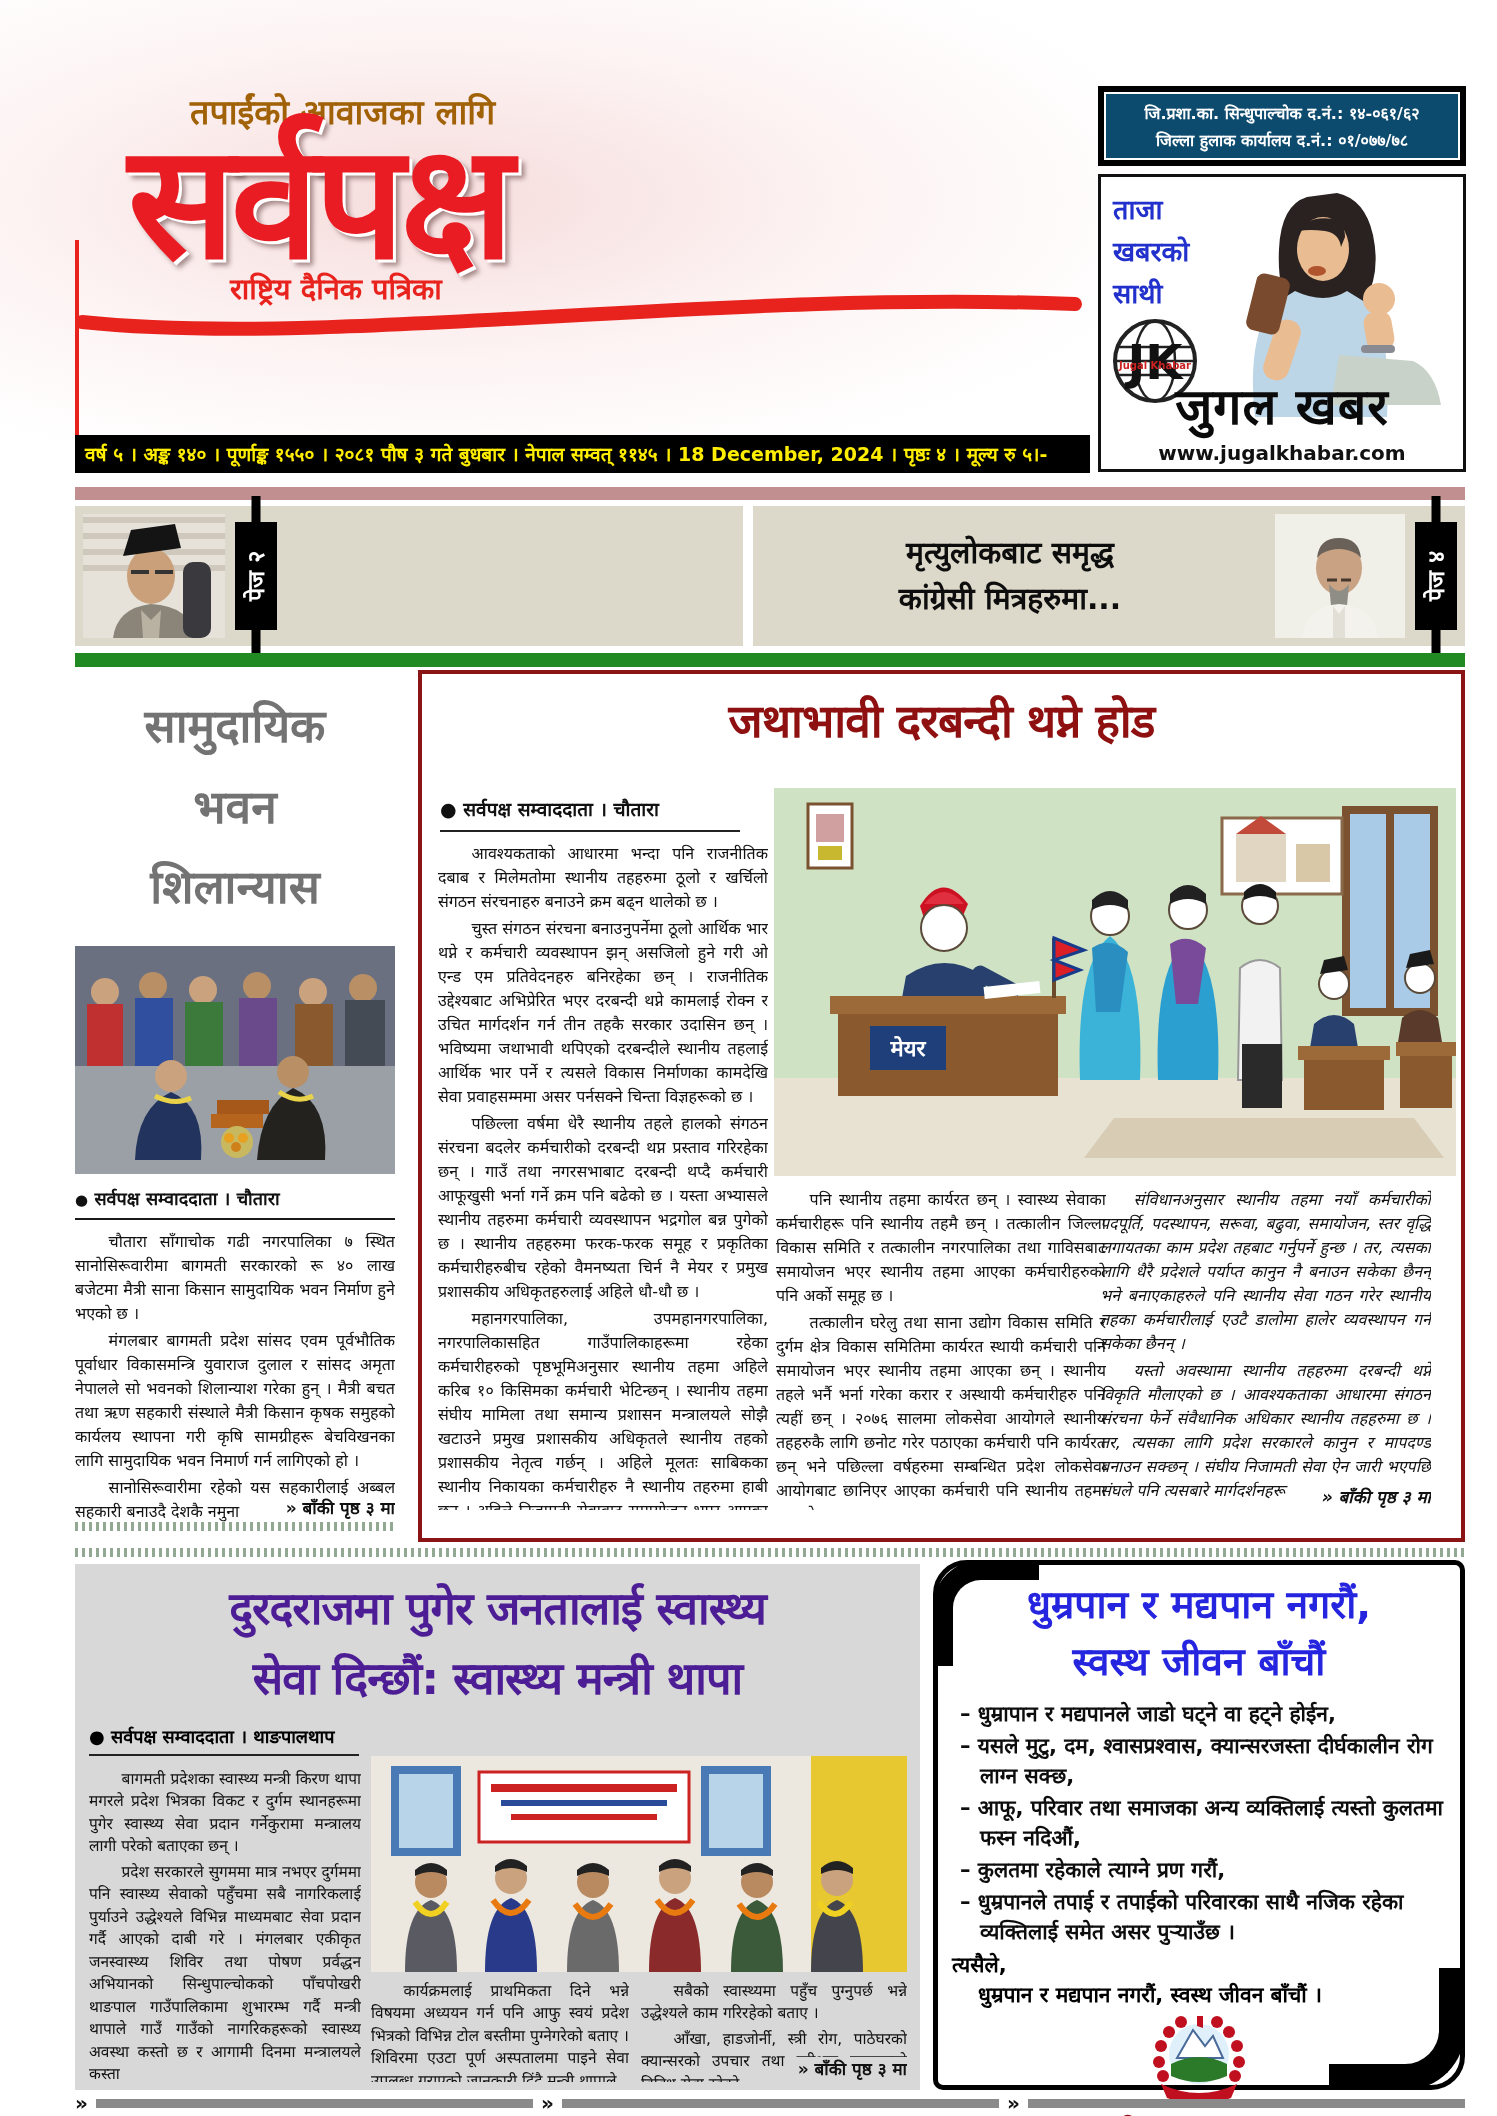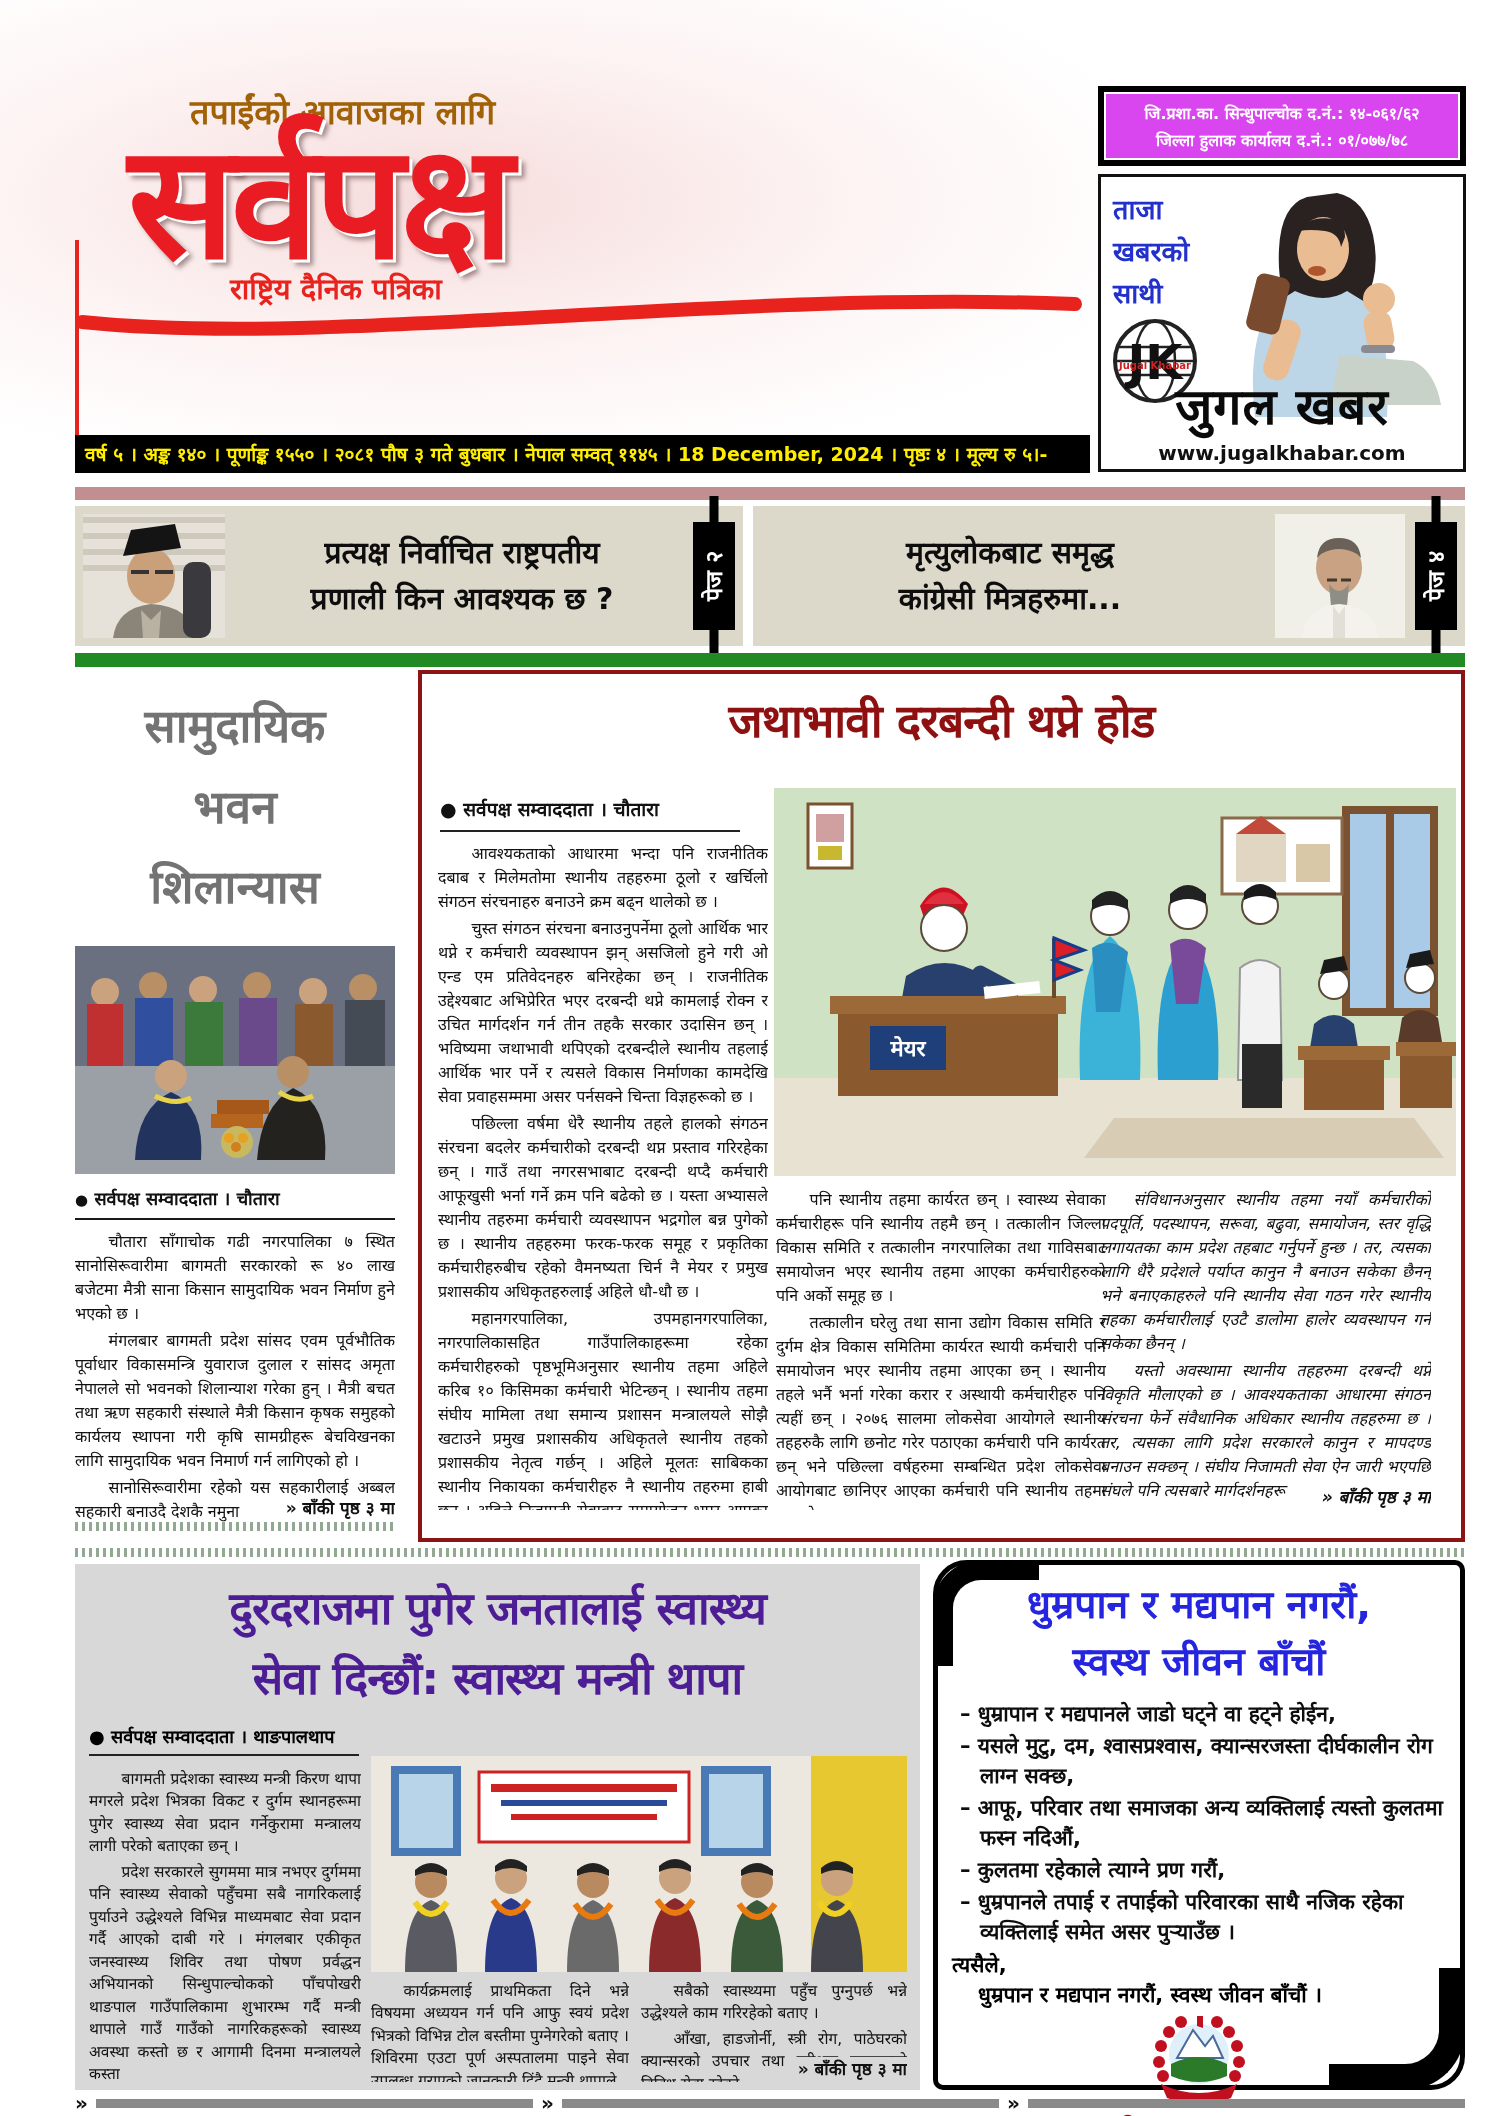--- a/index.html
+++ b/index.html
@@ -10,21 +10,21 @@
   .mast-bg { position:absolute; left:0; top:0; width:1497px; height:475px;
     background: radial-gradient(ellipse 760px 280px at 430px 200px, #f6dcdc 0%, #fdf3f3 55%, #ffffff 100%); }
   .red-edge { position:absolute; left:75px; top:240px; width:4px; height:196px; background:#e8231e; }
   .tagline { position:absolute; left:190px; top:88px; font-size:34px; font-weight:bold; color:#a16207; }
   .mast-title { position:absolute; left:128px; top:108px; font-size:158px; line-height:1.2; font-weight:bold; color:#ea1c23;
     text-shadow: 3px 3px 0 #ffffff, 6px 6px 5px rgba(60,20,20,.45); letter-spacing:-4px; }
   .swoosh { position:absolute; left:70px; top:230px; }
   .mast-sub { position:absolute; left:230px; top:268px; width:540px; text-align:left; font-size:29px; font-weight:bold; color:#e8231e; }
 
   .regbox { position:absolute; left:1098px; top:86px; width:368px; height:80px; background:#000; border:2px solid #000; padding:4px; }
-  .regbox-inner { width:100%; height:100%; background:#d946ef; border:2px solid #fff; color:#fff; text-align:center;
+  .regbox-inner { width:100%; height:100%; background:#0c4a6e; border:2px solid #fff; color:#fff; text-align:center;
     font-size:16px; font-weight:bold; display:flex; flex-direction:column; justify-content:center; gap:5px; }
 
   .promo { position:absolute; left:1098px; top:174px; width:368px; height:298px; background:#fff; border:3px solid #111; }
   .promo-slogan { position:absolute; left:12px; top:12px; width:120px; color:#2230cc; font-size:27px; font-weight:bold; line-height:1.55; }
   .promo-logo { position:absolute; left:8px; top:140px; }
   .promo-woman { position:absolute; right:4px; top:2px; }
   .promo-brand { position:absolute; left:0; bottom:30px; width:100%; text-align:center; font-size:50px; font-weight:bold; color:#0a0a0a; letter-spacing:1px; }
   .promo-web { position:absolute; left:0; bottom:4px; width:100%; text-align:center; font-size:20px; font-weight:bold; color:#111; }
 
   .datebar { position:absolute; left:75px; top:435px; width:1015px; height:38px; background:#000; color:#ffee00;
@@ -164,24 +164,20 @@
     <svg class="tphoto" width="142" height="124" viewBox="0 0 142 124">
       <rect width="142" height="124" fill="#e6e2da"></rect>
       <path d="M 0 6 H 142 M 0 22 H 142 M 0 38 H 142 M 0 54 H 142" stroke="#cfc9bd" stroke-width="6"></path>
       <ellipse cx="68" cy="62" rx="24" ry="28" fill="#c9a079"></ellipse>
       <polygon points="40,42 98,34 92,10 48,16" fill="#141414"></polygon>
       <path d="M 48 58 h 18 m 6 0 h 18" stroke="#333" stroke-width="4"></path>
       <path d="M 30 124 q 4 -30 38 -34 q 40 2 44 34 z" fill="#8a8578"></path>
       <path d="M 58 96 l 10 10 l 10 -10 l -2 28 l -16 0 z" fill="#b9b2a2"></path>
       <rect x="100" y="48" width="28" height="76" rx="10" fill="#3a3a3e"></rect>
     </svg>
-    <div class="teaser-headline">
-      <div>प्रत्यक्ष निर्वाचित राष्ट्रपतीय</div>
-      <div>प्रणाली किन आवश्यक छ ?</div>
-    </div>
     <div class="ptab">
       <div class="ptab-box">पेज २</div>
     </div>
   </div>
 
   <div class="teaser teaser-right">
     <div class="teaser-headline">
       <div>मृत्युलोकबाट समृद्ध</div>
       <div>कांग्रेसी मित्रहरुमा...</div>
     </div>

